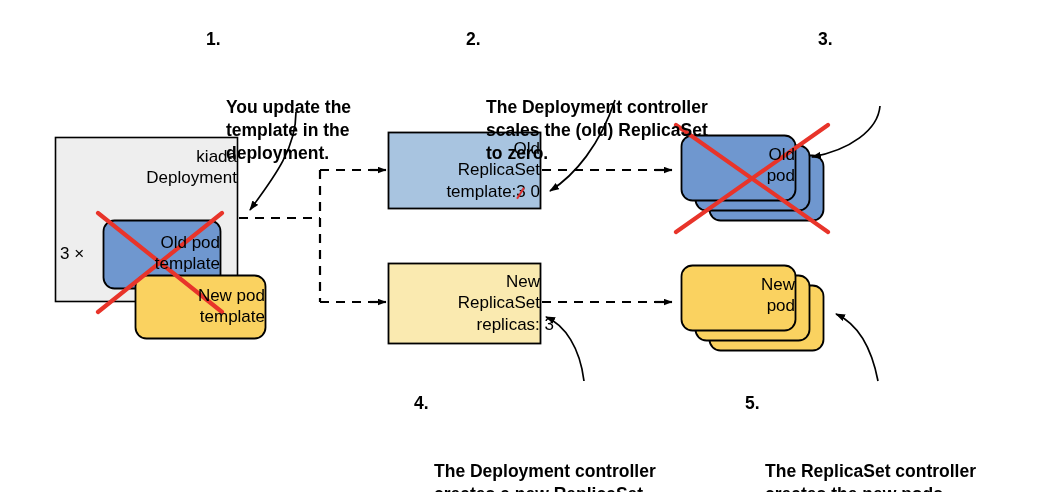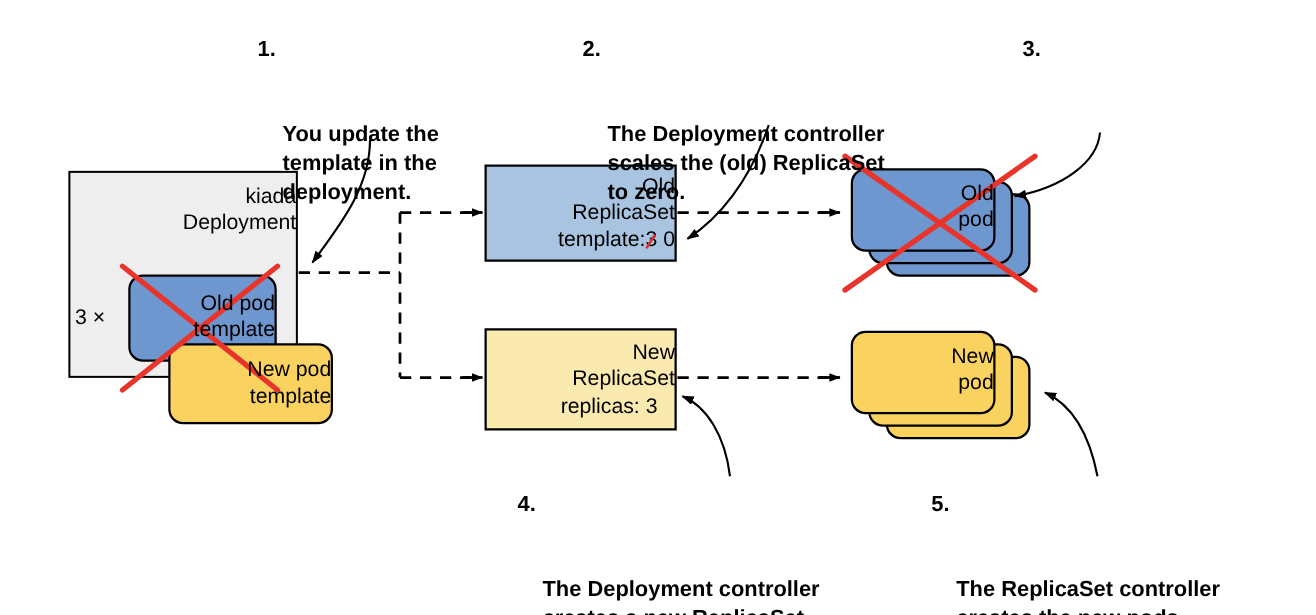--- a/index.html
+++ b/index.html
@@ -185,21 +185,21 @@
 template</div>
 
   <div class="boxlabel" style="left:389px; top:138px; width:151px;">Old
 ReplicaSet</div>
 
   <div class="boxlabel" style="left:389px; top:181px; width:151px;"><span>template:</span><span class="strike-num"><span>3</span><span class="bar"></span></span> <span>0</span></div>
 
   <div class="boxlabel" style="left:389px; top:271px; width:151px;">New
 ReplicaSet</div>
 
-  <div class="boxlabel" style="left:375px; top:314px; width:151px;">replicas: 3</div>
+  <div class="boxlabel" style="left:403px; top:314px; width:151px;">replicas: 3</div>
 
   <div class="boxlabel" style="left:682px; top:144px; width:113px;">Old
 pod</div>
 
   <div class="boxlabel" style="left:682px; top:274px; width:113px;">New
 pod</div>
 
 </div>
 
 </body></html>

